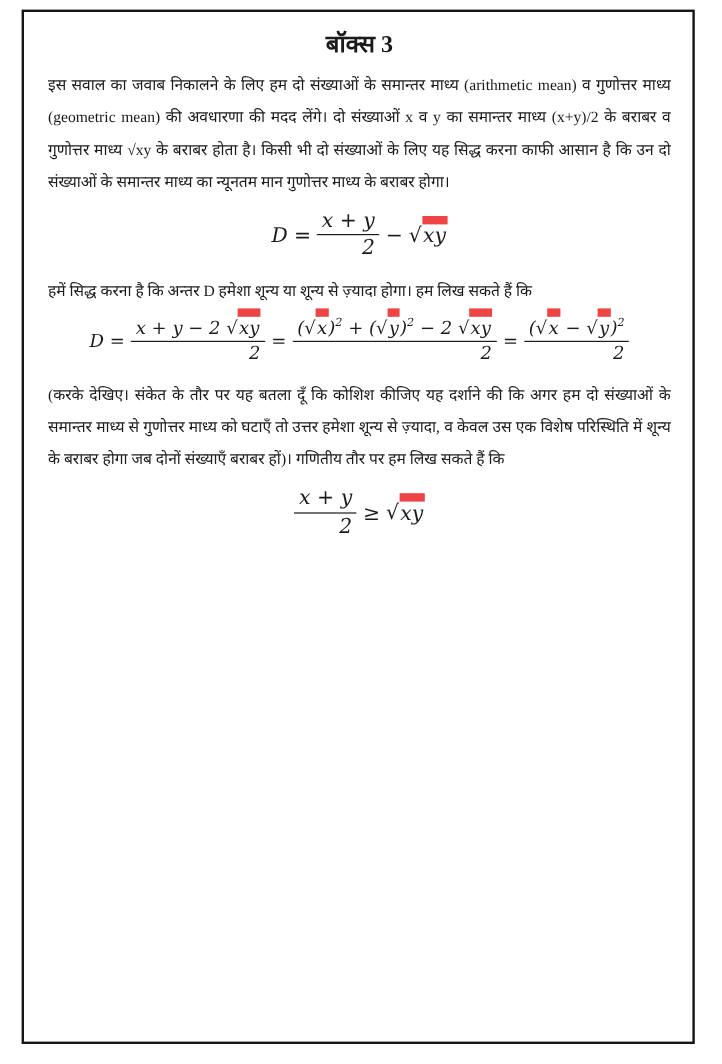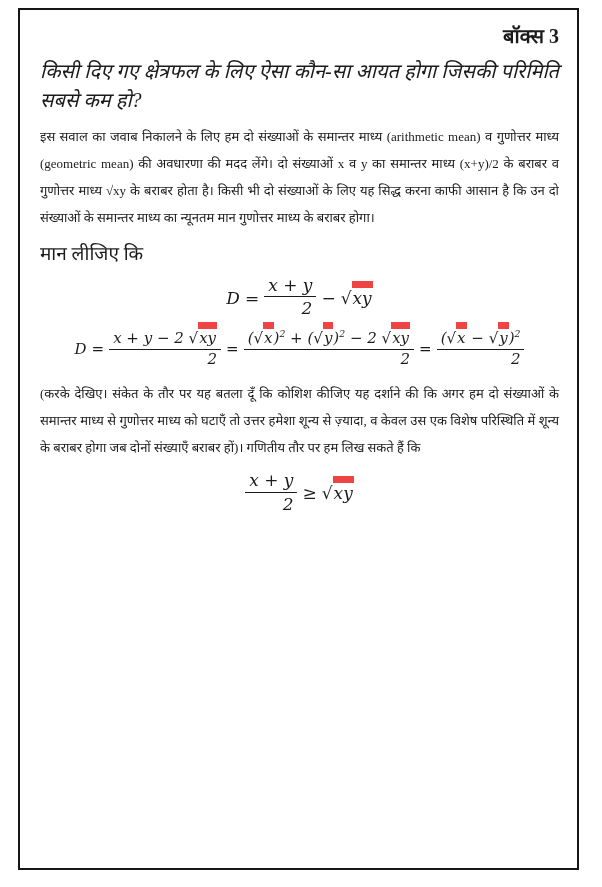--- a/index.html
+++ b/index.html
@@ -22,21 +22,21 @@
     left: 18px;
     top: 8px;
     width: 561px;
     height: 862px;
     border: 2px solid #161616;
     box-sizing: border-box;
     padding: 10px 18px 10px 20px;
     overflow: hidden;
   }
   .box-title {
-    text-align: right;
+    text-align: center;
     font-weight: bold;
     font-size: 20px;
     margin: 2px 0 8px 0;
   }
   .question {
     font-style: italic;
     font-size: 20px;
     line-height: 29px;
     margin: 0 0 8px 0;
     text-align: justify;
@@ -83,29 +83,28 @@
   }
 </style>
 </head>
 <body>
 
 <div class="page">
   <div class="box">
 
     <div class="box-title">बॉक्स 3</div>
 
-    <div class="question">किसी दिए गए क्षेत्रफल के लिए ऐसा कौन-सा आयत होगा जिसकी परिमिति सबसे कम हो?</div>
 
     <p class="para">इस सवाल का जवाब निकालने के लिए हम दो संख्याओं के समान्तर माध्य (arithmetic mean) व गुणोत्तर माध्य (geometric mean) की अवधारणा की मदद लेंगे। दो संख्याओं x व y का समान्तर माध्य (x+y)/2 के बराबर व गुणोत्तर माध्य √xy के बराबर होता है। किसी भी दो संख्याओं के लिए यह सिद्ध करना काफी आसान है कि उन दो संख्याओं के समान्तर माध्य का न्यूनतम मान गुणोत्तर माध्य के बराबर होगा।</p>
 
 
-    <p class="lead">मान लीजिए कि</p>
 
     <div class="formula"><span>D</span><span class="rel">=</span><span class="frac"><span class="num">x + y</span><span class="den">2</span></span><span class="rel">−</span><span class="sqrt"><span>√</span><span class="rad">xy</span></span></div>
 
+    <p class="para">हमें सिद्ध करना है कि अन्तर D हमेशा शून्य या शून्य से ज़्यादा होगा। हम लिख सकते हैं कि</p>
 
     <div class="formula small"><span>D</span><span class="rel">=</span><span class="frac"><span class="num"><span>x + y − 2 </span><span class="sqrt"><span>√</span><span class="rad">xy</span></span></span><span class="den">2</span></span><span class="rel">=</span><span class="frac"><span class="num"><span>(</span><span class="sqrt"><span>√</span><span class="rad">x</span></span><span>)</span><sup class="pw">2</sup><span> + </span><span>(</span><span class="sqrt"><span>√</span><span class="rad">y</span></span><span>)</span><sup class="pw">2</sup><span> − 2 </span><span class="sqrt"><span>√</span><span class="rad">xy</span></span></span><span class="den">2</span></span><span class="rel">=</span><span class="frac"><span class="num"><span>(</span><span class="sqrt"><span>√</span><span class="rad">x</span></span><span> − </span><span class="sqrt"><span>√</span><span class="rad">y</span></span><span>)</span><sup class="pw">2</sup></span><span class="den">2</span></span></div>
 
     <p class="para">(करके देखिए। संकेत के तौर पर यह बतला दूँ कि कोशिश कीजिए यह दर्शाने की कि अगर हम दो संख्याओं के समान्तर माध्य से गुणोत्तर माध्य को घटाएँ तो उत्तर हमेशा शून्य से ज़्यादा, व केवल उस एक विशेष परिस्थिति में शून्य के बराबर होगा जब दोनों संख्याएँ बराबर हों)। गणितीय तौर पर हम लिख सकते हैं कि</p>
 
     <div class="formula gap-after"><span class="frac"><span class="num">x + y</span><span class="den">2</span></span><span class="rel">≥</span><span class="sqrt"><span>√</span><span class="rad">xy</span></span></div>
 
 
   </div>
 </div>

